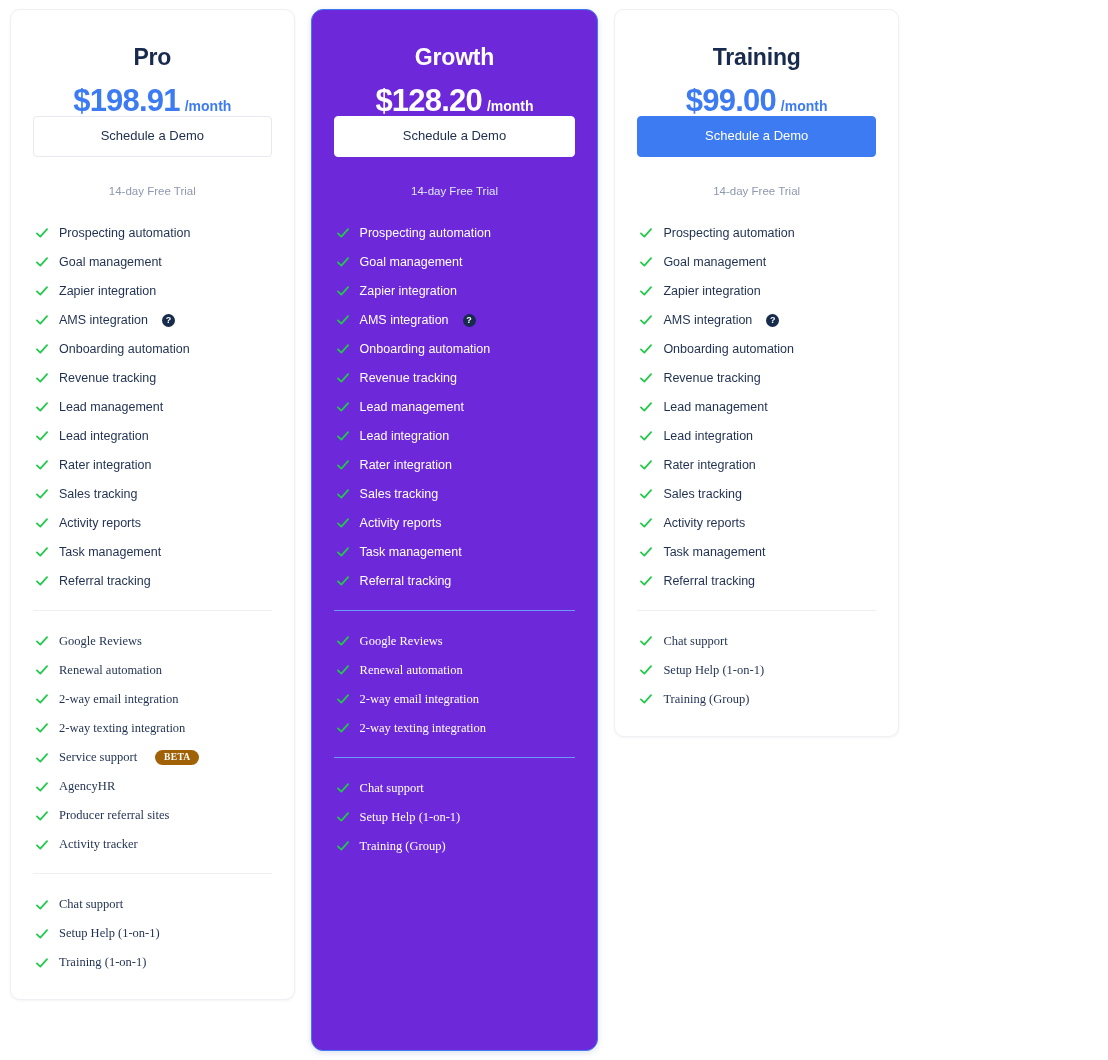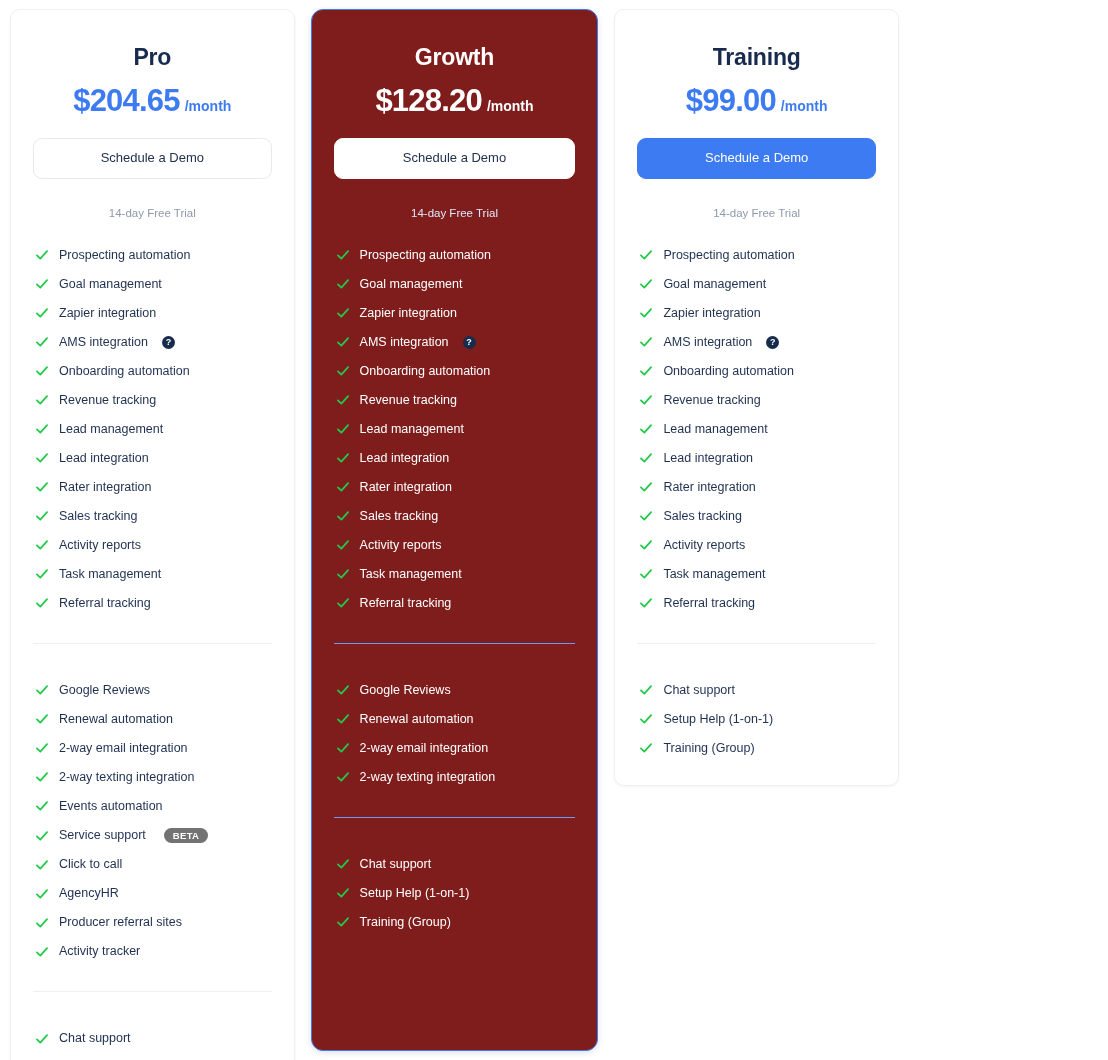--- a/index.html
+++ b/index.html
@@ -26,21 +26,21 @@
     background: #ffffff;
     border: 1px solid #eef0f4;
     border-radius: 10px;
     box-shadow: 0 1px 3px rgba(20, 30, 60, 0.055);
     padding: 0 22px 22px 22px;
     display: flex;
     flex-direction: column;
   }
 
   .plan-card.is-featured {
-    background: #7f1d1d;
+    background: #6d28d9;
     border-color: #3d7bf2;
     width: 353px;
     box-shadow: 0 2px 6px rgba(30, 60, 130, 0.14);
     border-radius: 12px;
   }
 
   .plan-card.is-tall { align-self: stretch; }
 
   
   .plan-head { text-align: center; padding-top: 36px; }
@@ -75,23 +75,22 @@
     font-size: 14px;
     font-weight: bold;
     color: #3d7bf2;
   }
   .is-featured .plan-period { color: #ffffff; }
 
   
   .plan-cta {
     display: block;
     width: 100%;
-    margin-top: 22px;
     padding: 12px 8px;
-    border-radius: 9px;
+    border-radius: 4px;
     font-size: 13px;
     font-family: "Liberation Sans", sans-serif;
     text-align: center;
     cursor: pointer;
     line-height: 1.15;
   }
 
   .plan-cta--outline {
     background: #ffffff;
     border: 1px solid #e6e9ef;
@@ -115,23 +114,24 @@
     color: #8e98ad;
   }
   .is-featured .plan-trial { color: #dde8fd; }
 
   
   .feature-groups { margin-top: 22px; }
 
   .feature-group { padding: 0; }
 
   .feature-group + .feature-group {
-    margin-top: 25px;
-    padding-top: 32px;
+    margin-top: 14px;
+    padding-top: 16px;
     border-top: 1px solid #edeff3;
+    font-family: Liberation Serif, serif;
   }
   .is-featured .feature-group + .feature-group {
     border-top-color: #6b9bf6;
   }
 
   .feature-item {
     display: flex;
     align-items: center;
     gap: 10px;
     padding: 7px 0 7px 2px;
@@ -166,39 +166,39 @@
     line-height: 13px;
     text-align: center;
     margin-left: 4px;
     cursor: pointer;
     font-family: "Liberation Sans", sans-serif;
   }
 
   .beta-badge {
     flex: 0 0 auto;
     margin-left: 8px;
-    background: #737373;
+    background: #a16207;
     color: #ffffff;
     font-size: 9.5px;
     font-weight: bold;
     letter-spacing: 0.3px;
     padding: 3px 9px 3px 9px;
     border-radius: 9px;
     line-height: 1;
   }
 </style>
 </head>
 <body>
 
 <div class="pricing-grid" id="grid">
     <div class="plan-card">
       <div class="plan-head">
         <div class="plan-name">Pro</div>
         <div class="plan-price-row">
-          <span class="plan-price">$204.65</span>
+          <span class="plan-price">$198.91</span>
           <span class="plan-period">/month</span>
         </div>
         <button class="plan-cta plan-cta--outline">Schedule a Demo</button>
         <div class="plan-trial">14-day Free Trial</div>
       </div>
       <div class="feature-groups">
         <div class="feature-group">
           <div class="feature-item">
             <span class="check-icon">
               <svg viewBox="0 0 16 16" width="14" height="14" aria-hidden="true">
@@ -337,38 +337,22 @@
               </svg>
             </span>
             <span class="feature-label">2-way texting integration</span>
           </div>
           <div class="feature-item">
             <span class="check-icon">
               <svg viewBox="0 0 16 16" width="14" height="14" aria-hidden="true">
                 <path d="M2.2 8.4 L6.1 12.2 L13.8 3.6" fill="none" stroke="#22c94a" stroke-width="2" stroke-linecap="round" stroke-linejoin="round"></path>
               </svg>
             </span>
-            <span class="feature-label">Events automation</span>
-          </div>
-          <div class="feature-item">
-            <span class="check-icon">
-              <svg viewBox="0 0 16 16" width="14" height="14" aria-hidden="true">
-                <path d="M2.2 8.4 L6.1 12.2 L13.8 3.6" fill="none" stroke="#22c94a" stroke-width="2" stroke-linecap="round" stroke-linejoin="round"></path>
-              </svg>
-            </span>
             <span class="feature-label">Service support</span>
             <span class="beta-badge">BETA</span>
-          </div>
-          <div class="feature-item">
-            <span class="check-icon">
-              <svg viewBox="0 0 16 16" width="14" height="14" aria-hidden="true">
-                <path d="M2.2 8.4 L6.1 12.2 L13.8 3.6" fill="none" stroke="#22c94a" stroke-width="2" stroke-linecap="round" stroke-linejoin="round"></path>
-              </svg>
-            </span>
-            <span class="feature-label">Click to call</span>
           </div>
           <div class="feature-item">
             <span class="check-icon">
               <svg viewBox="0 0 16 16" width="14" height="14" aria-hidden="true">
                 <path d="M2.2 8.4 L6.1 12.2 L13.8 3.6" fill="none" stroke="#22c94a" stroke-width="2" stroke-linecap="round" stroke-linejoin="round"></path>
               </svg>
             </span>
             <span class="feature-label">AgencyHR</span>
           </div>
           <div class="feature-item">

